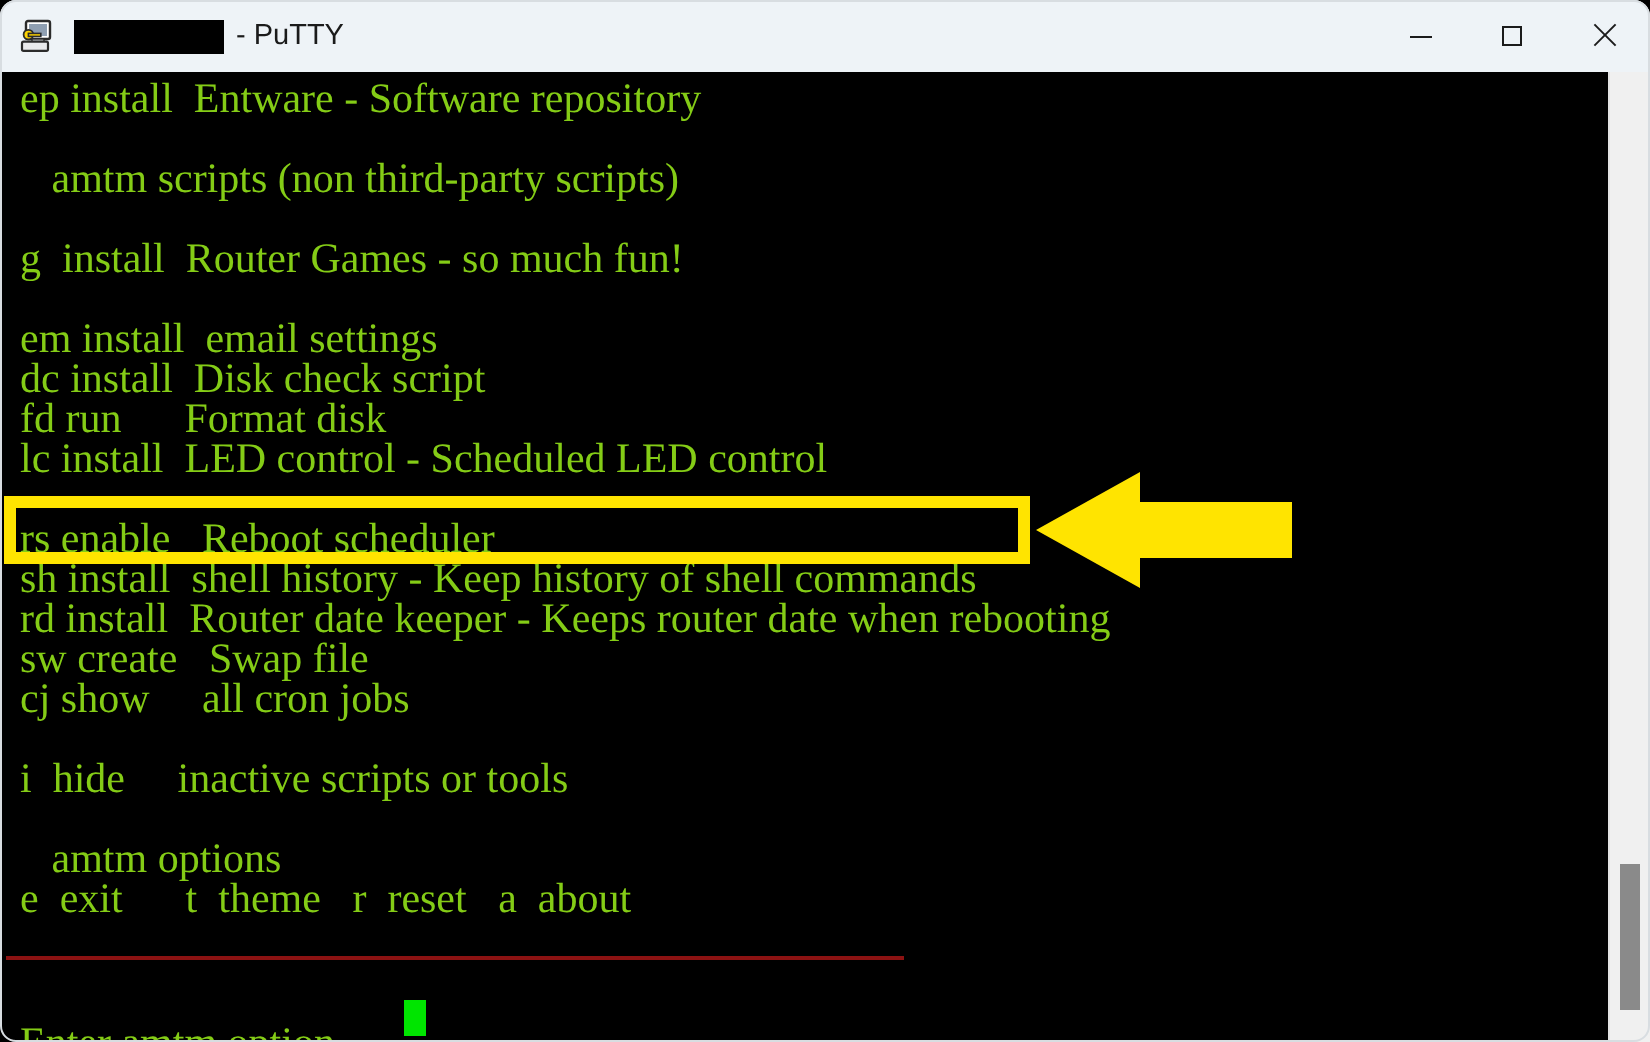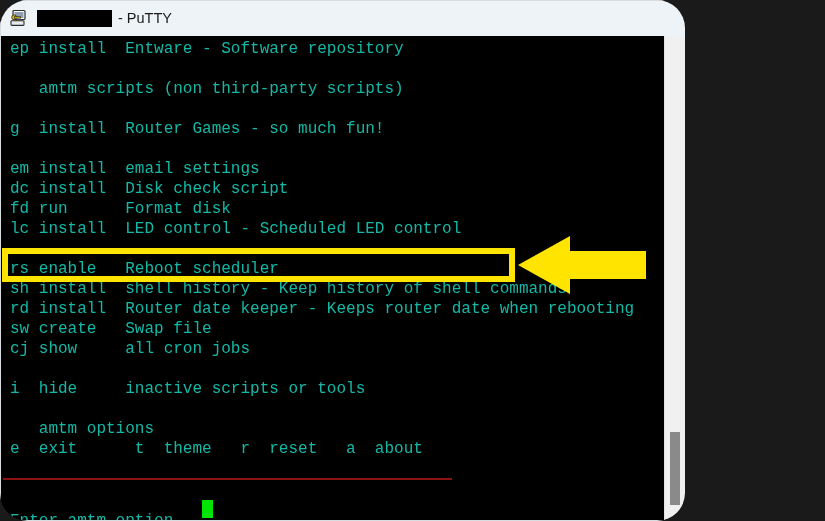--- a/index.html
+++ b/index.html
@@ -5,25 +5,24 @@
   html, body {
     margin: 0;
     padding: 0;
     background: #1a1a1a;
   }
   body {
     font-family: "Liberation Sans", sans-serif;
   }
   #window {
     position: relative;
-    width: 685px;
+    width: 825px;
     height: 521px;
     overflow: hidden;
     background: #000000;
-    border-radius: 28px;
   }
 
   
   .titlebar {
     position: absolute;
     left: 0; top: 0;
     width: 825px;
     height: 36px;
     background: #eef3f7;
     border-top-left-radius: 8px;
@@ -96,24 +95,24 @@
     left: 0; top: 36px;
     width: 825px;
     height: 485px;
     background: #000000;
     overflow: hidden;
   }
   .term-text {
     position: absolute;
     left: 10px;
     top: 3px;
-    font-family: Liberation Mono, monospace;
-    font-size: 16px;
+    font-family: Liberation Serif, serif;
+    font-size: 21px;
     line-height: 20px;
-    color: #14b8a6;
+    color: #84cc16;
     white-space: pre;
     letter-spacing: 0px;
   }
   .line { height: 20px; }
   .blank { height: 20px; }
 
   
   .sep {
     position: absolute;
     left: 3px;

